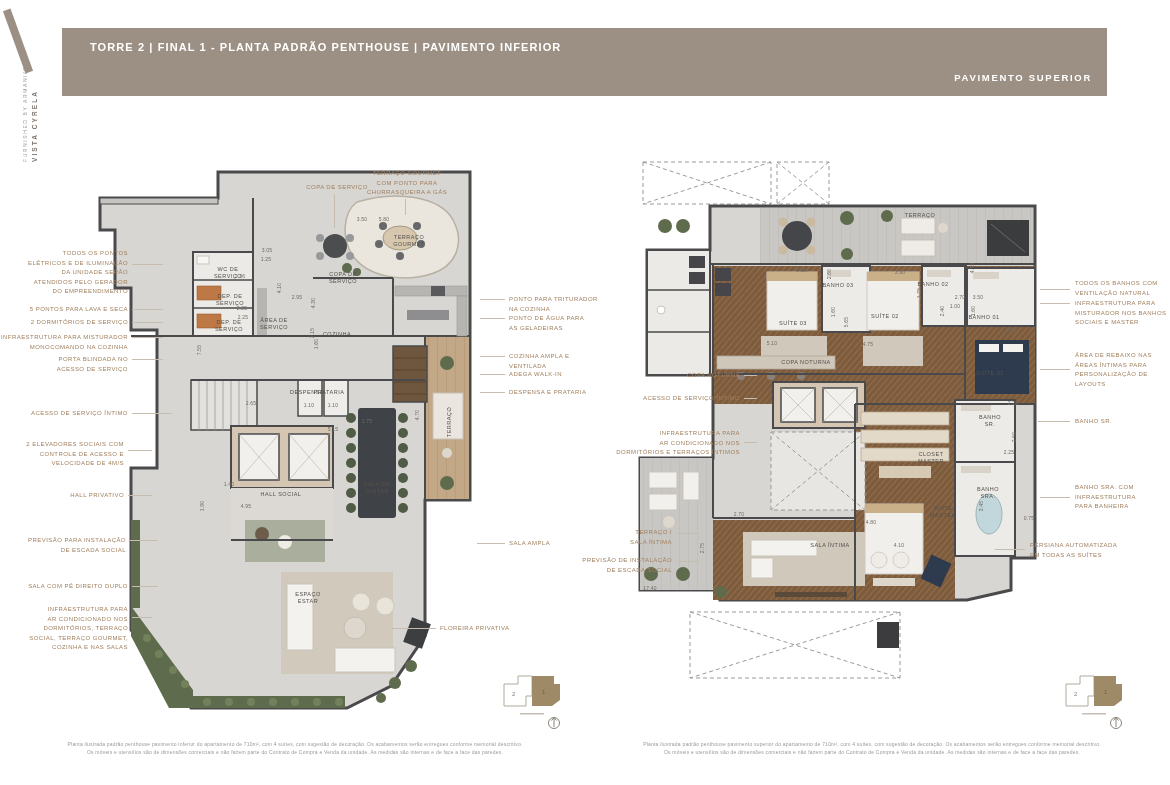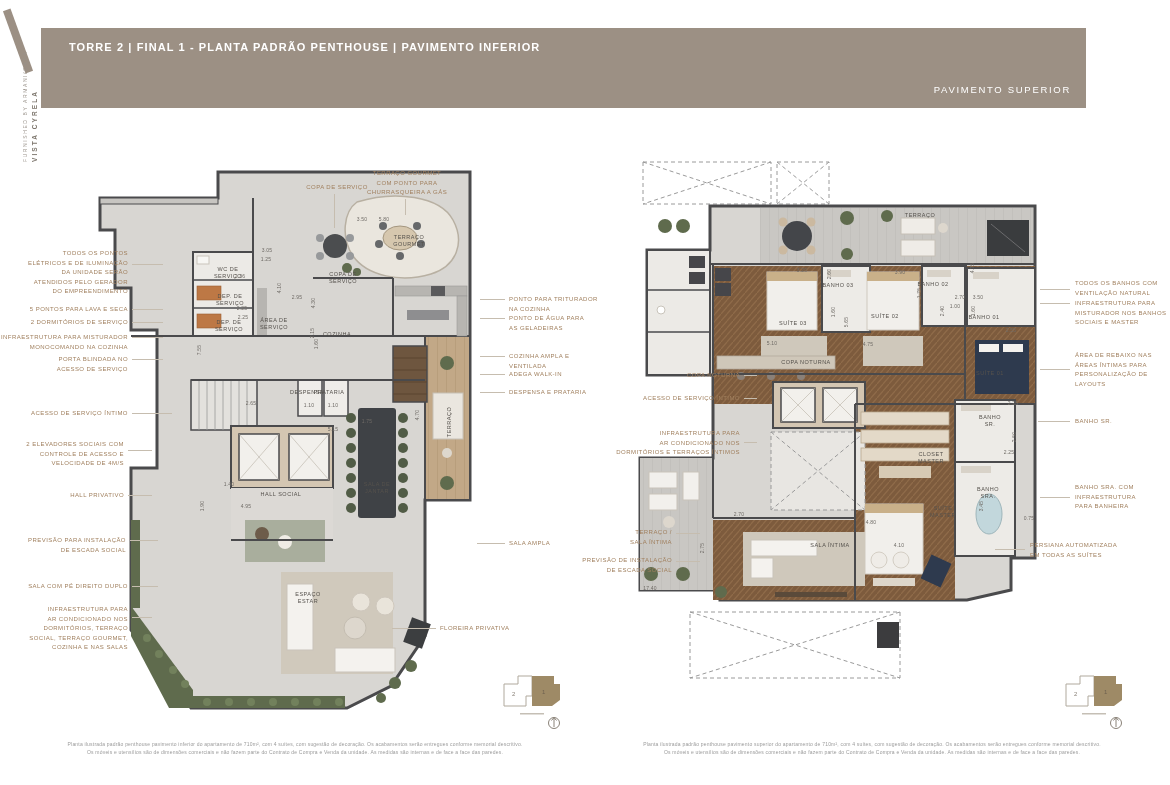--- a/index.html
+++ b/index.html
@@ -8,29 +8,29 @@
 
   
   .logo-slash{position:absolute;left:14px;top:8px;width:8px;height:66px;background:#9c9084;
               transform:rotate(-20deg)}
   .brand-vert{position:absolute;left:22px;top:12px;height:150px;display:flex;gap:3px}
   .brand-vert span{writing-mode:vertical-rl;transform:rotate(180deg);white-space:nowrap}
   .brand-l1{font-size:6.5px;font-weight:bold;letter-spacing:2.1px;color:#7d766d}
   .brand-l2{font-size:5px;letter-spacing:1.6px;color:#99928a}
 
   
-  .hdr{position:absolute;left:41px;top:28px;width:1045px;height:80px;background:#9c9084}
+  .hdr{position:absolute;left:62px;top:28px;width:1045px;height:68px;background:#9c9084}
   .hdr-title{position:absolute;left:28px;top:13px;font-size:11px;font-weight:bold;
              letter-spacing:1.1px;color:#fff}
   .hdr-area{position:absolute;left:27px;top:32px;color:#fff;
             font-family:"DejaVu Serif",serif;font-size:29px;letter-spacing:1px}
   .hdr-area sup{font-size:12px;vertical-align:super}
   .hdr-sub{font-family:"Liberation Sans",sans-serif;font-size:9.5px;font-weight:bold;
            letter-spacing:1px;margin-left:7px;vertical-align:6px}
-  .hdr-right{position:absolute;right:15px;bottom:13px;font-size:9.5px;font-weight:normal;
+  .hdr-right{position:absolute;right:15px;bottom:13px;font-size:9.5px;font-weight:bold;
              letter-spacing:1.7px;color:#fff}
 
   
   #annot{position:absolute;left:0;top:0;width:1170px;height:785px;pointer-events:none}
   .callout{position:absolute;font-size:6px;line-height:9.5px;letter-spacing:.45px;
            color:#a1805f;white-space:nowrap}
   .callout.sL{text-align:right}
   .callout.sR{text-align:left}
   .callout.sT{transform:translateX(-50%);text-align:center}
   .leader{position:absolute;background:#c6bdaf}

